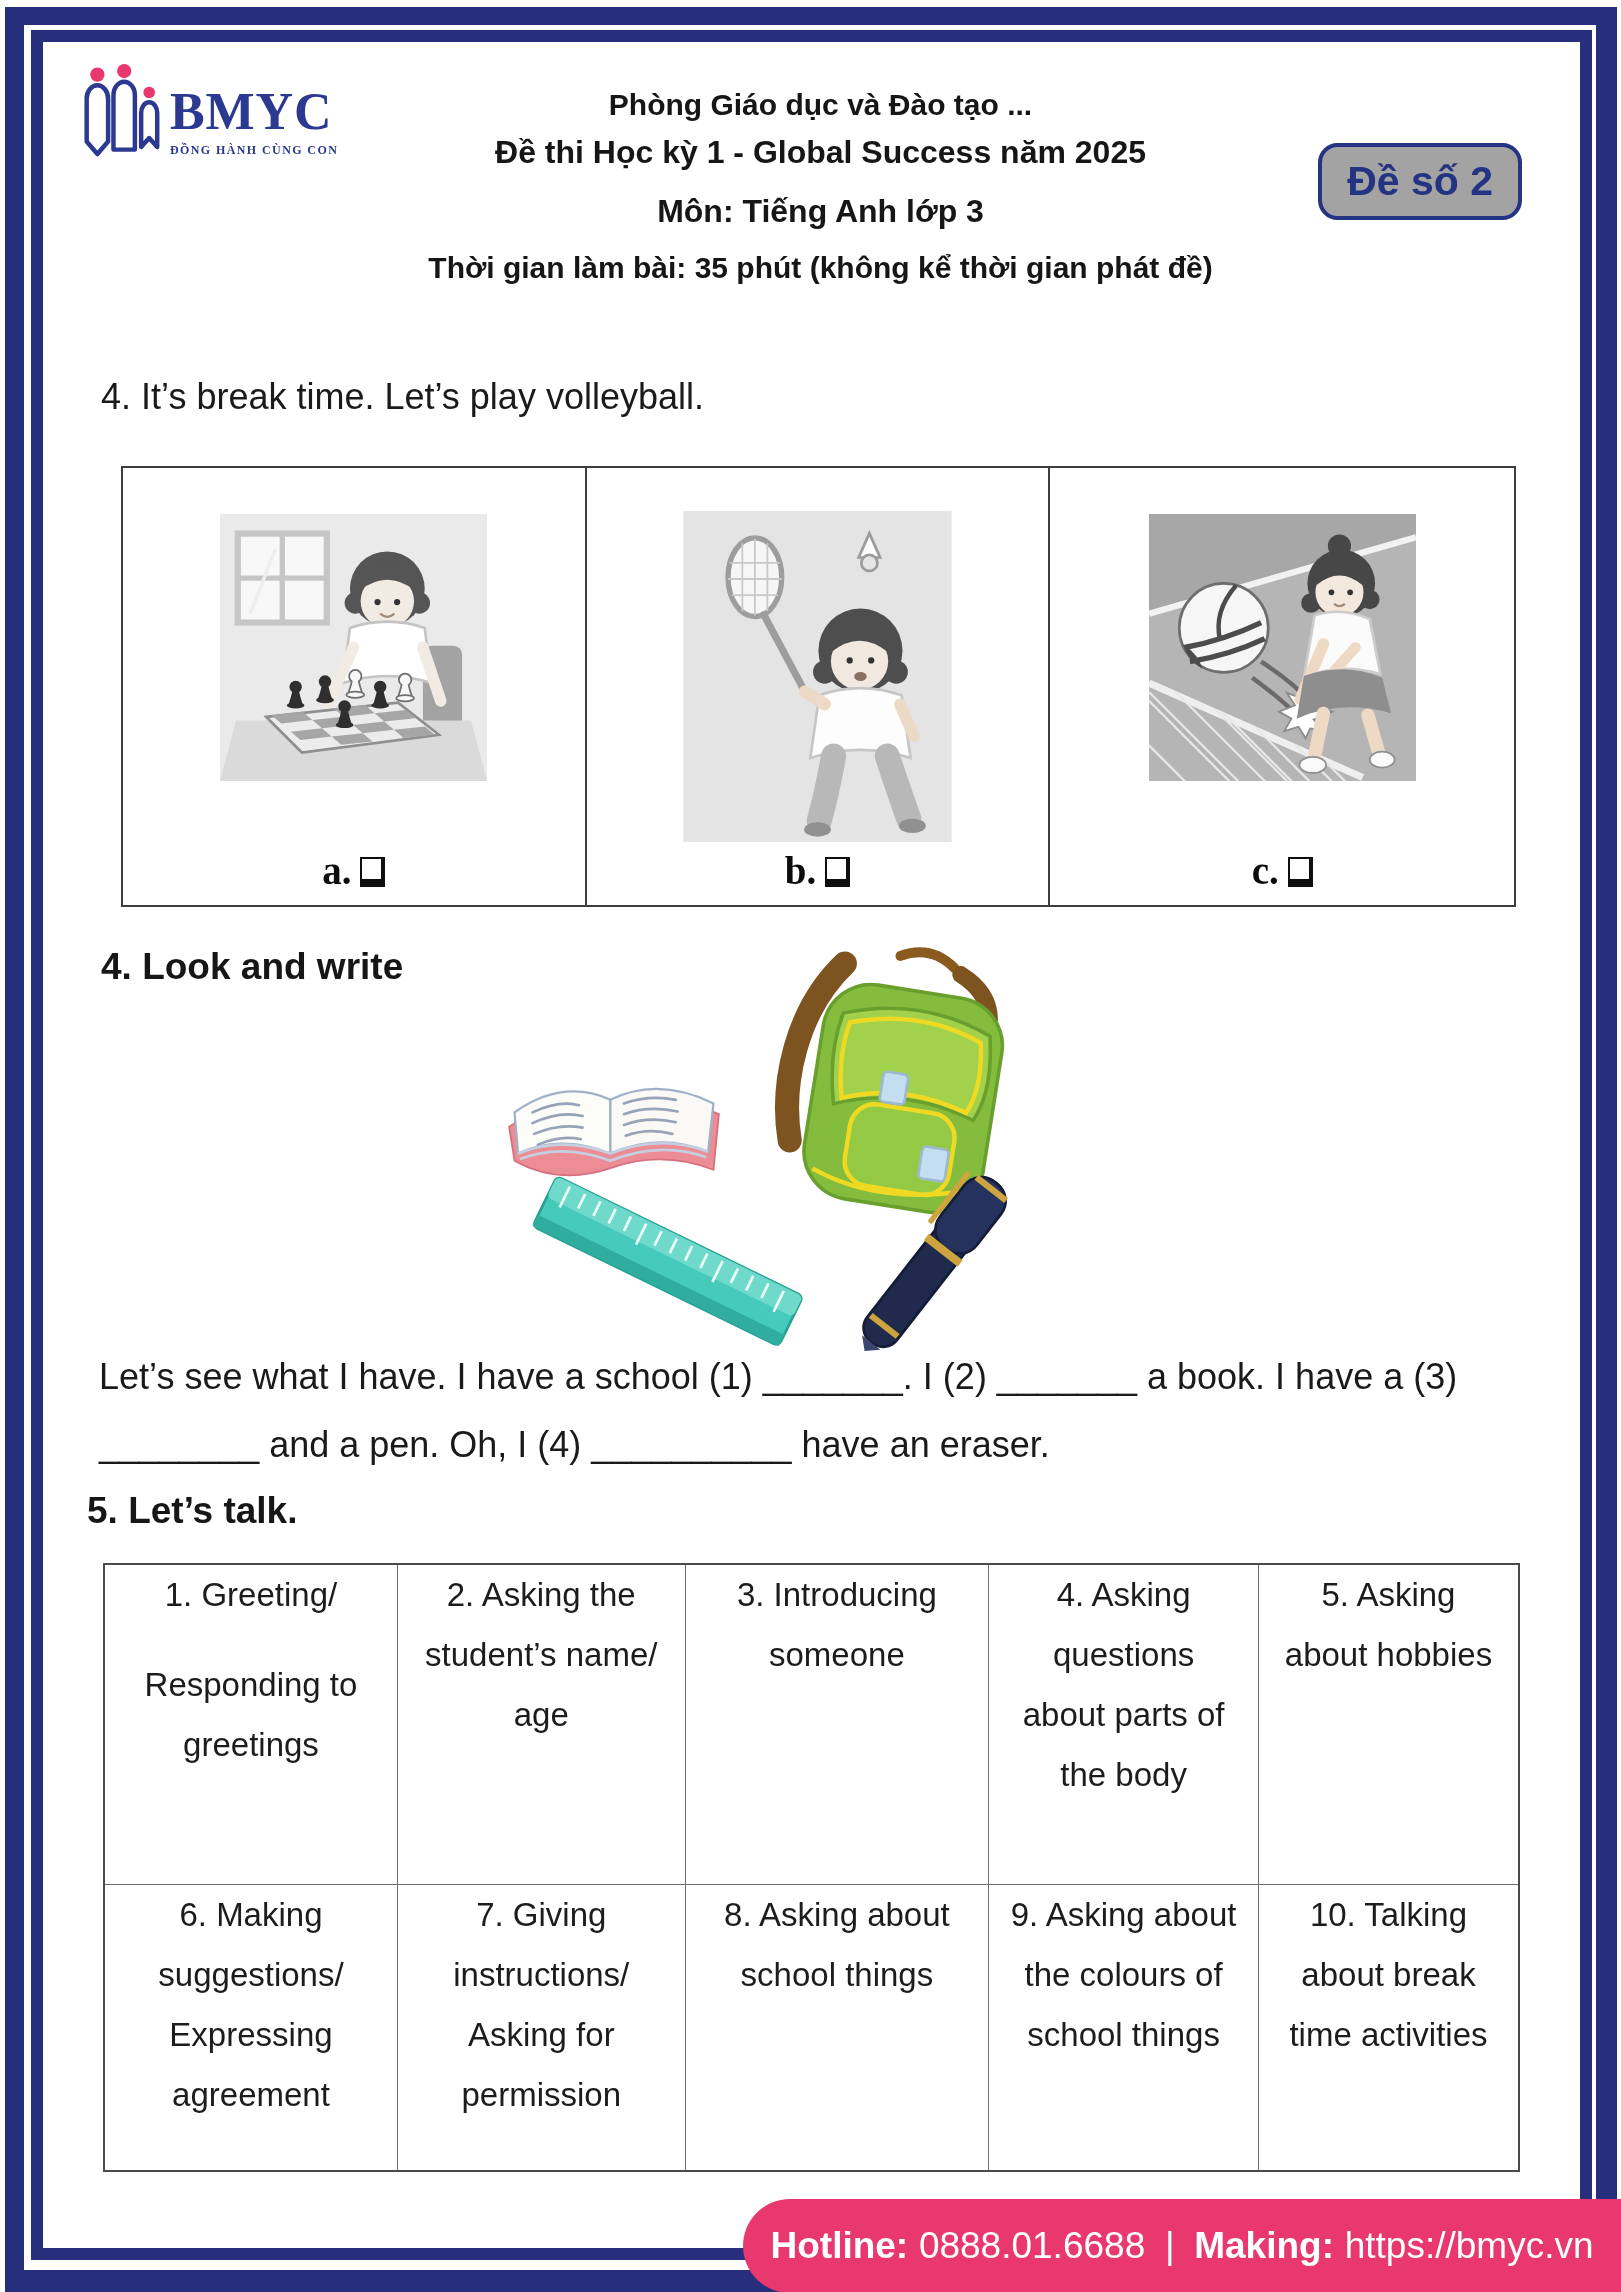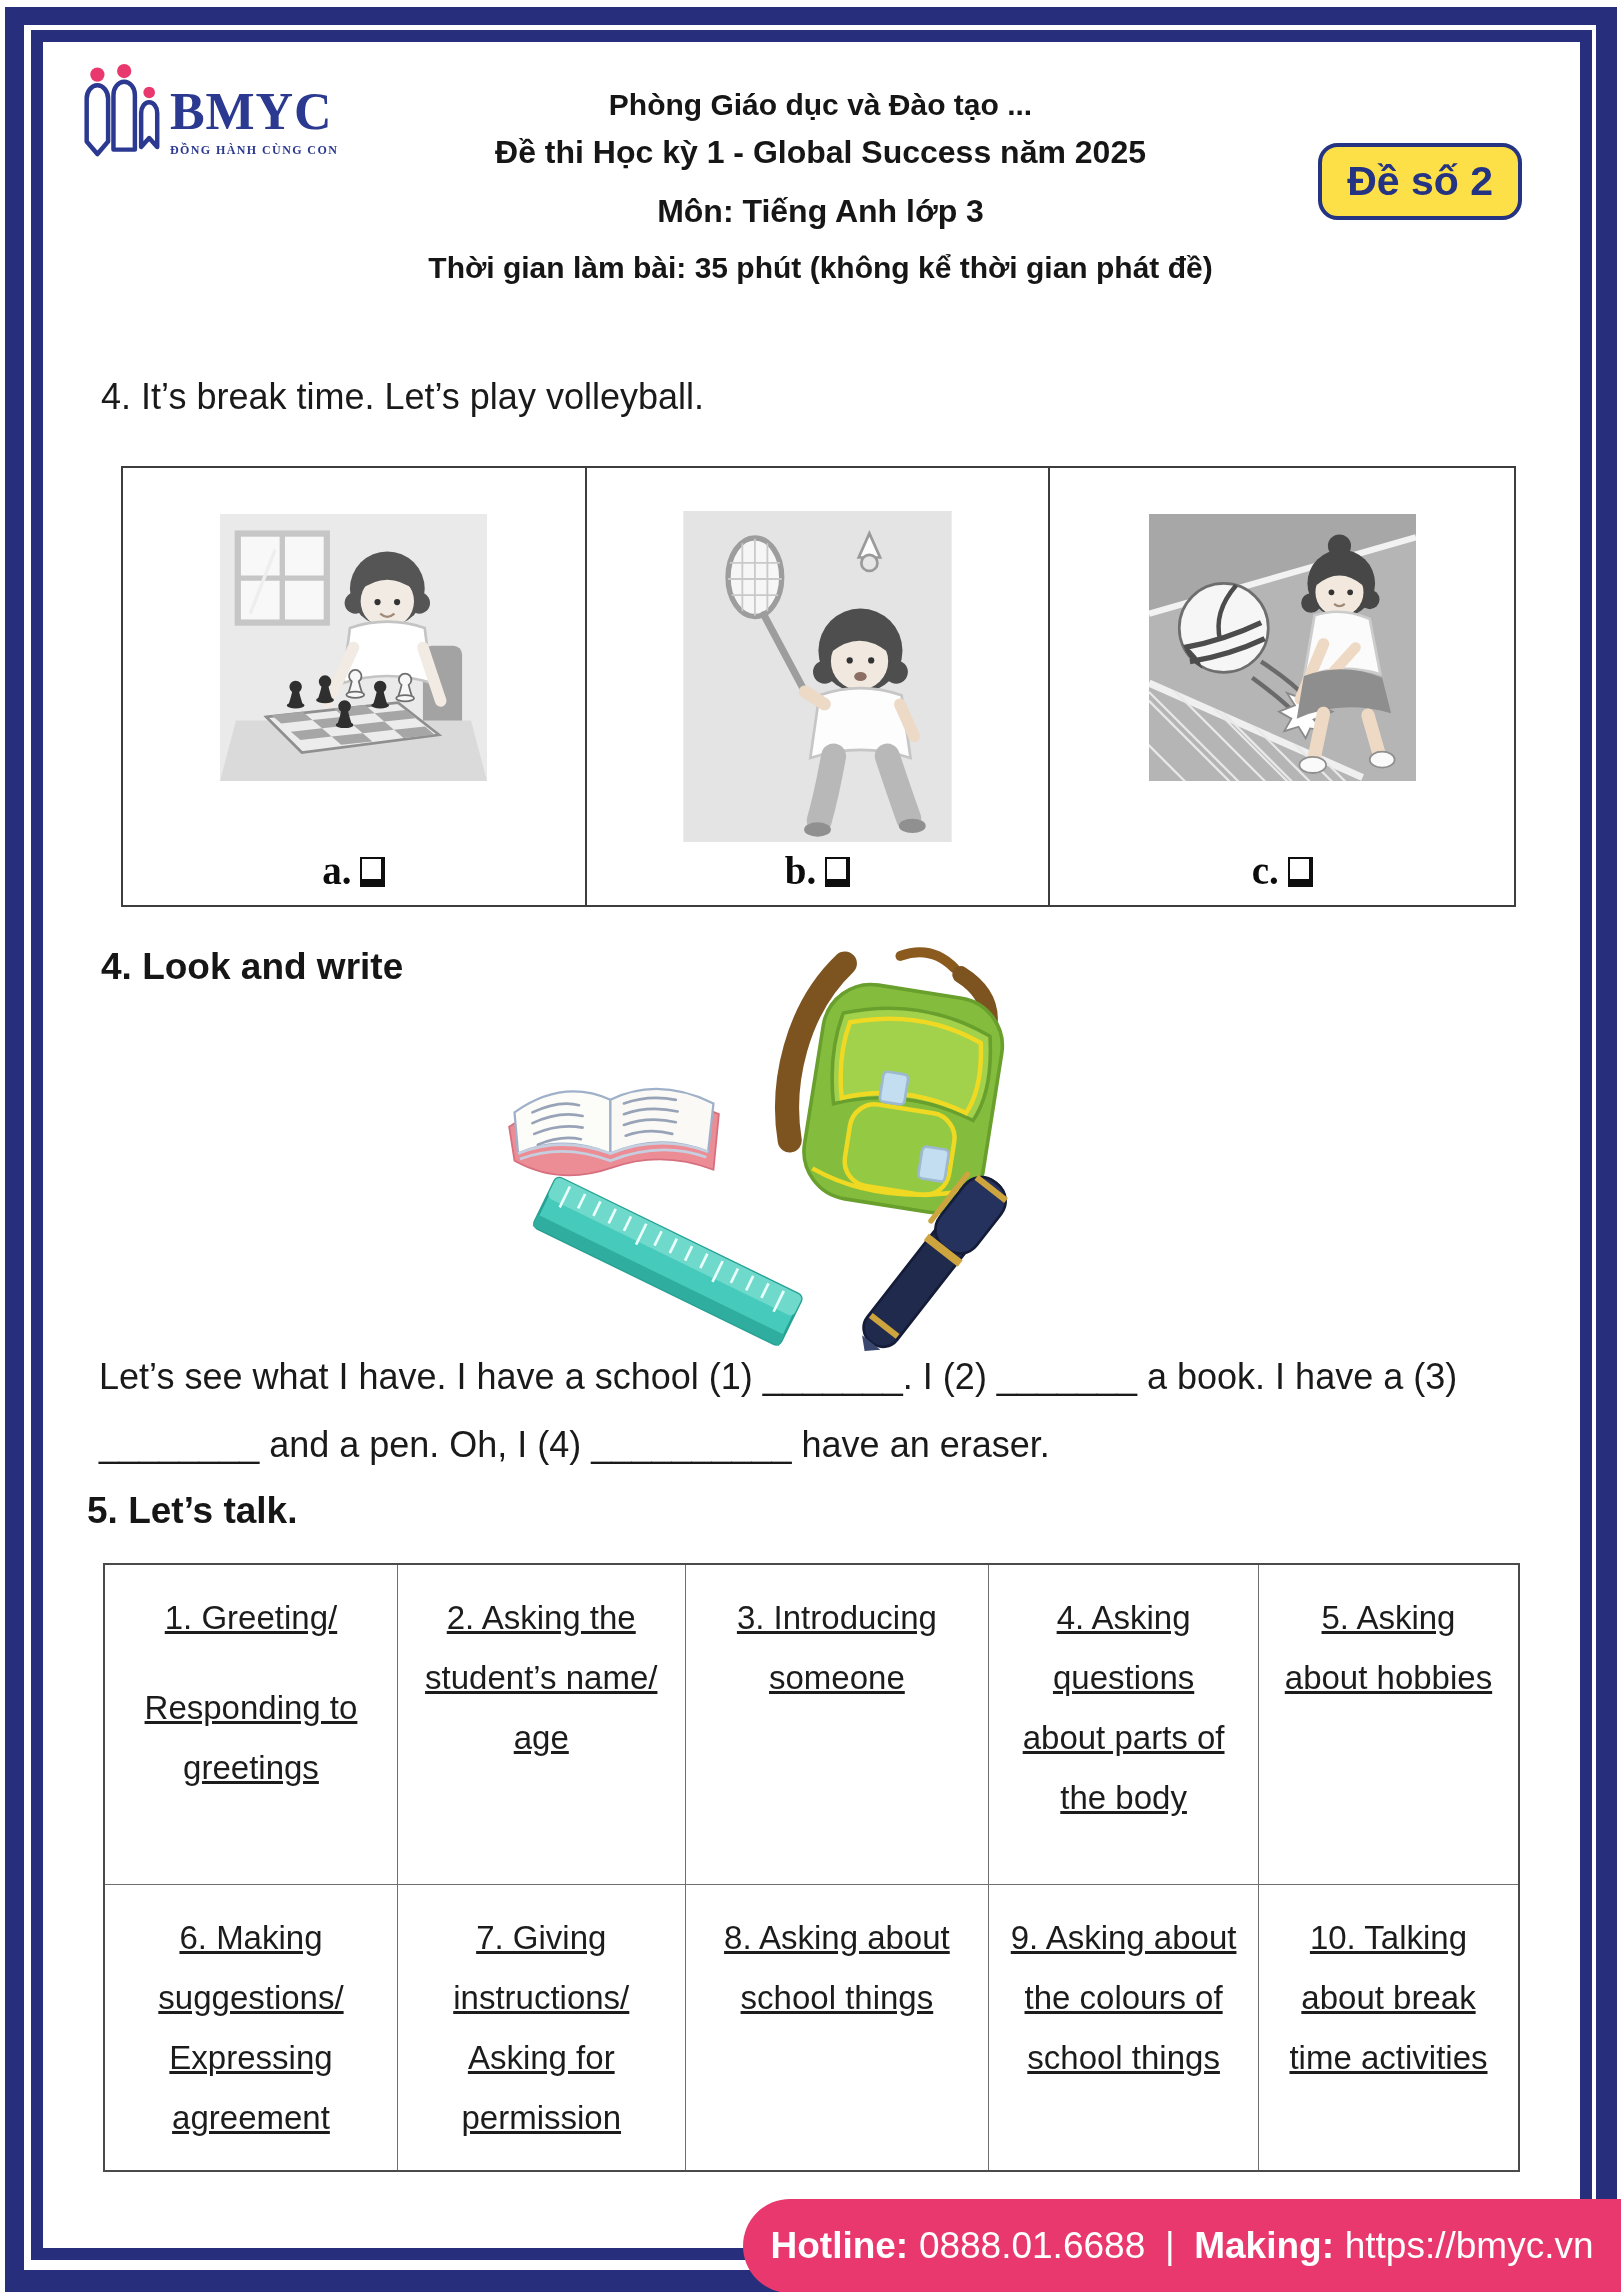--- a/index.html
+++ b/index.html
@@ -47,21 +47,21 @@
   }
   .header-lines{position:absolute;left:0;right:0;top:88px;text-align:center;padding-left:20px;}
   .h-dept{font-size:30px;font-weight:600;}
   .h-title{font-size:32px;font-weight:700;margin-top:11.6px;}
   .h-subject{font-size:32px;font-weight:700;margin-top:22.4px;}
   .h-duration{font-size:30px;font-weight:700;margin-top:20.6px;}
   .badge{
     position:absolute;right:99px;top:143px;height:77px;
     border:4.5px solid #243382;border-radius:19.7px;
     padding:0 25px;display:flex;align-items:center;
-    font-size:41px;font-weight:700;color:#243382;background:#fde047;
+    font-size:41px;font-weight:700;color:#243382;background:#a3a3a3;
   }
   
   .prompt{position:absolute;left:101px;top:376px;font-size:36px;color:#1a1a1a;}
   .options-table{
     position:absolute;left:121px;top:466px;width:1395px;height:441px;
     display:grid;grid-template-columns:1fr 1fr 1fr;
     border:2.7px solid #3d3d3d;background:#fff;
   }
   .opt-cell{display:flex;flex-direction:column;align-items:center;border-right:2.7px solid #3d3d3d;overflow:hidden;}
   .opt-cell.last{border-right:none;}
@@ -90,21 +90,21 @@
   .lt-heading{position:absolute;left:87px;top:1490px;font-size:37px;font-weight:700;}
   .topics{
     position:absolute;left:103px;top:1563px;width:1417px;height:609px;
     display:grid;
     grid-template-columns:328fr 322fr 340fr 302fr 290fr;
     grid-template-rows:360fr 320fr;
     border:2.7px solid #4a4a4a;background:#fff;
   }
   .topic-cell{
     border-right:1.8px solid #6f6f6f;border-bottom:1.8px solid #6f6f6f;
-    padding-top:23px;text-align:center;font-size:33px;color:#1c1c1c;overflow:hidden;text-decoration:underline;
+    text-align:center;font-size:33px;color:#1c1c1c;overflow:hidden;
   }
   .topic-cell.last-col{border-right:none;}
   .topic-cell.last-row{border-bottom:none;}
   .tline{line-height:60px;}
   .tline.gap-below{margin-bottom:30px;}
   
   .footer-bar{
     position:absolute;left:743px;right:0;top:2199px;height:94px;
     background:var(--pink);border-radius:49px 0 0 49px;
     display:flex;align-items:center;justify-content:center;

